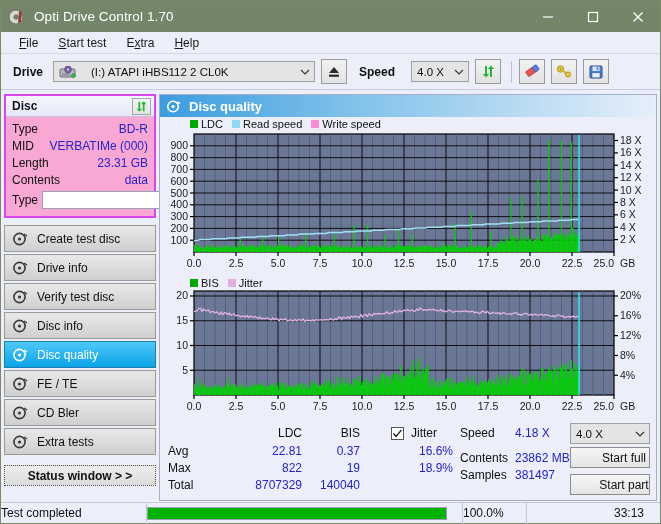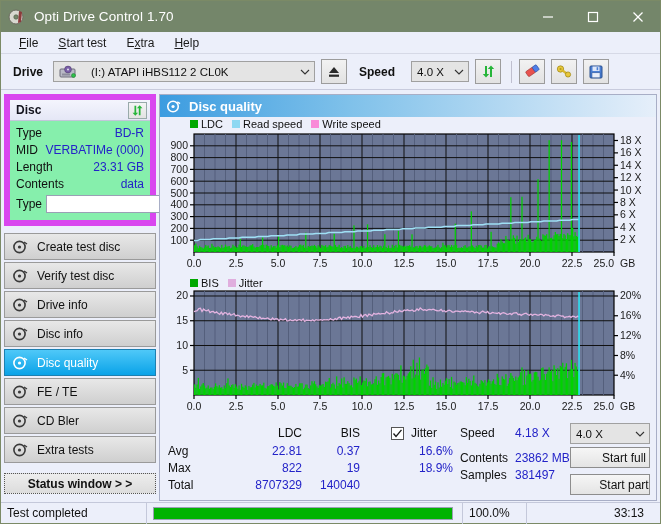--- a/index.html
+++ b/index.html
@@ -78,21 +78,21 @@
     margin-left: 6px;
   }
   #speed-combo { width: 58px; margin-left: 6px; }
   .tb-sep { width: 1px; height: 22px; background: #bfbfcf; margin: 0 7px 0 10px; }
 
   
   #body { display: flex; height: 411px; }
   #sidebar { width: 158px; padding: 4px 3px 0 3px; }
 
   .panel {
-    border: 6px solid #d946ef; background: #86efac;
+    border: 2px solid #d946ef; background: #f9a8d4;
   }
   .panel-head {
     height: 21px; display: flex; align-items: center; justify-content: space-between;
     padding: 0 3px 0 6px;
     background: linear-gradient(#f4f5fd,#e5e7f6);
     border-bottom: 1px solid #c2c6da;
   }
   .panel-head .ttl { font-weight: bold; font-size: 12px; color: #14141e; }
   .mini-btn {
     width: 19px; height: 17px; border: 1px solid #9aa; background: linear-gradient(#f4f4f4,#e3e3e3);
@@ -162,21 +162,21 @@
     font-size: 12px; color: #111;
     display: flex; align-items: center; justify-content: center; padding-left: 28px;
   }
 
   
   #statusbar {
     position: absolute; left: 0; bottom: 0; width: 659px; height: 21px;
     background: #eceffa; border-top: 1px solid #c4c8da;
     display: flex; align-items: center; font-size: 12px; color: #111;
   }
-  .sb-cell { height: 21px; display: flex; align-items: center; padding: 0 6px; }
+  .sb-cell { height: 21px; display: flex; align-items: center; padding: 0 0; }
   #sb-msg { width: 146px; border-right: 1px solid #c4c8da; }
   #sb-bar-cell { width: 316px; border-right: 1px solid #c4c8da; }
   #sb-bar-outer { width: 300px; height: 13px; background: #fff; border: 1px solid #9aa0b4; }
   #sb-bar-fill { height: 100%; background: #00b300; }
   #sb-pct { width: 64px; border-right: 1px solid #c4c8da; }
   #sb-time { flex: 1; justify-content: flex-end; padding-right: 16px; }
 </style>
 </head>
 <body>
 
@@ -341,31 +341,31 @@
           <span>Create test disc</span>
         </div>
         <div class="navbtn">
           <span class="nav-ico">
             <svg width="16" height="16" viewBox="0 0 16 16">
                 <circle cx="7.5" cy="8" r="5.6" fill="none" stroke="#3a3a3a" stroke-width="1.6"></circle>
                 <circle cx="7.5" cy="8" r="1.6" fill="#3a3a3a"></circle>
                 <path d="M12 3 L15 5" stroke="#3a3a3a" stroke-width="1.4"></path>
               </svg>
           </span>
-          <span>Verify test disc</span>
+          <span>Drive info</span>
         </div>
         <div class="navbtn">
           <span class="nav-ico">
             <svg width="16" height="16" viewBox="0 0 16 16">
                 <circle cx="7.5" cy="8" r="5.6" fill="none" stroke="#3a3a3a" stroke-width="1.6"></circle>
                 <circle cx="7.5" cy="8" r="1.6" fill="#3a3a3a"></circle>
                 <path d="M12 3 L15 5" stroke="#3a3a3a" stroke-width="1.4"></path>
               </svg>
           </span>
-          <span>Drive info</span>
+          <span>Verify test disc</span>
         </div>
         <div class="navbtn">
           <span class="nav-ico">
             <svg width="16" height="16" viewBox="0 0 16 16">
                 <circle cx="7.5" cy="8" r="5.6" fill="none" stroke="#3a3a3a" stroke-width="1.6"></circle>
                 <circle cx="7.5" cy="8" r="1.6" fill="#3a3a3a"></circle>
                 <path d="M12 3 L15 5" stroke="#3a3a3a" stroke-width="1.4"></path>
               </svg>
           </span>
           <span>Disc info</span>

